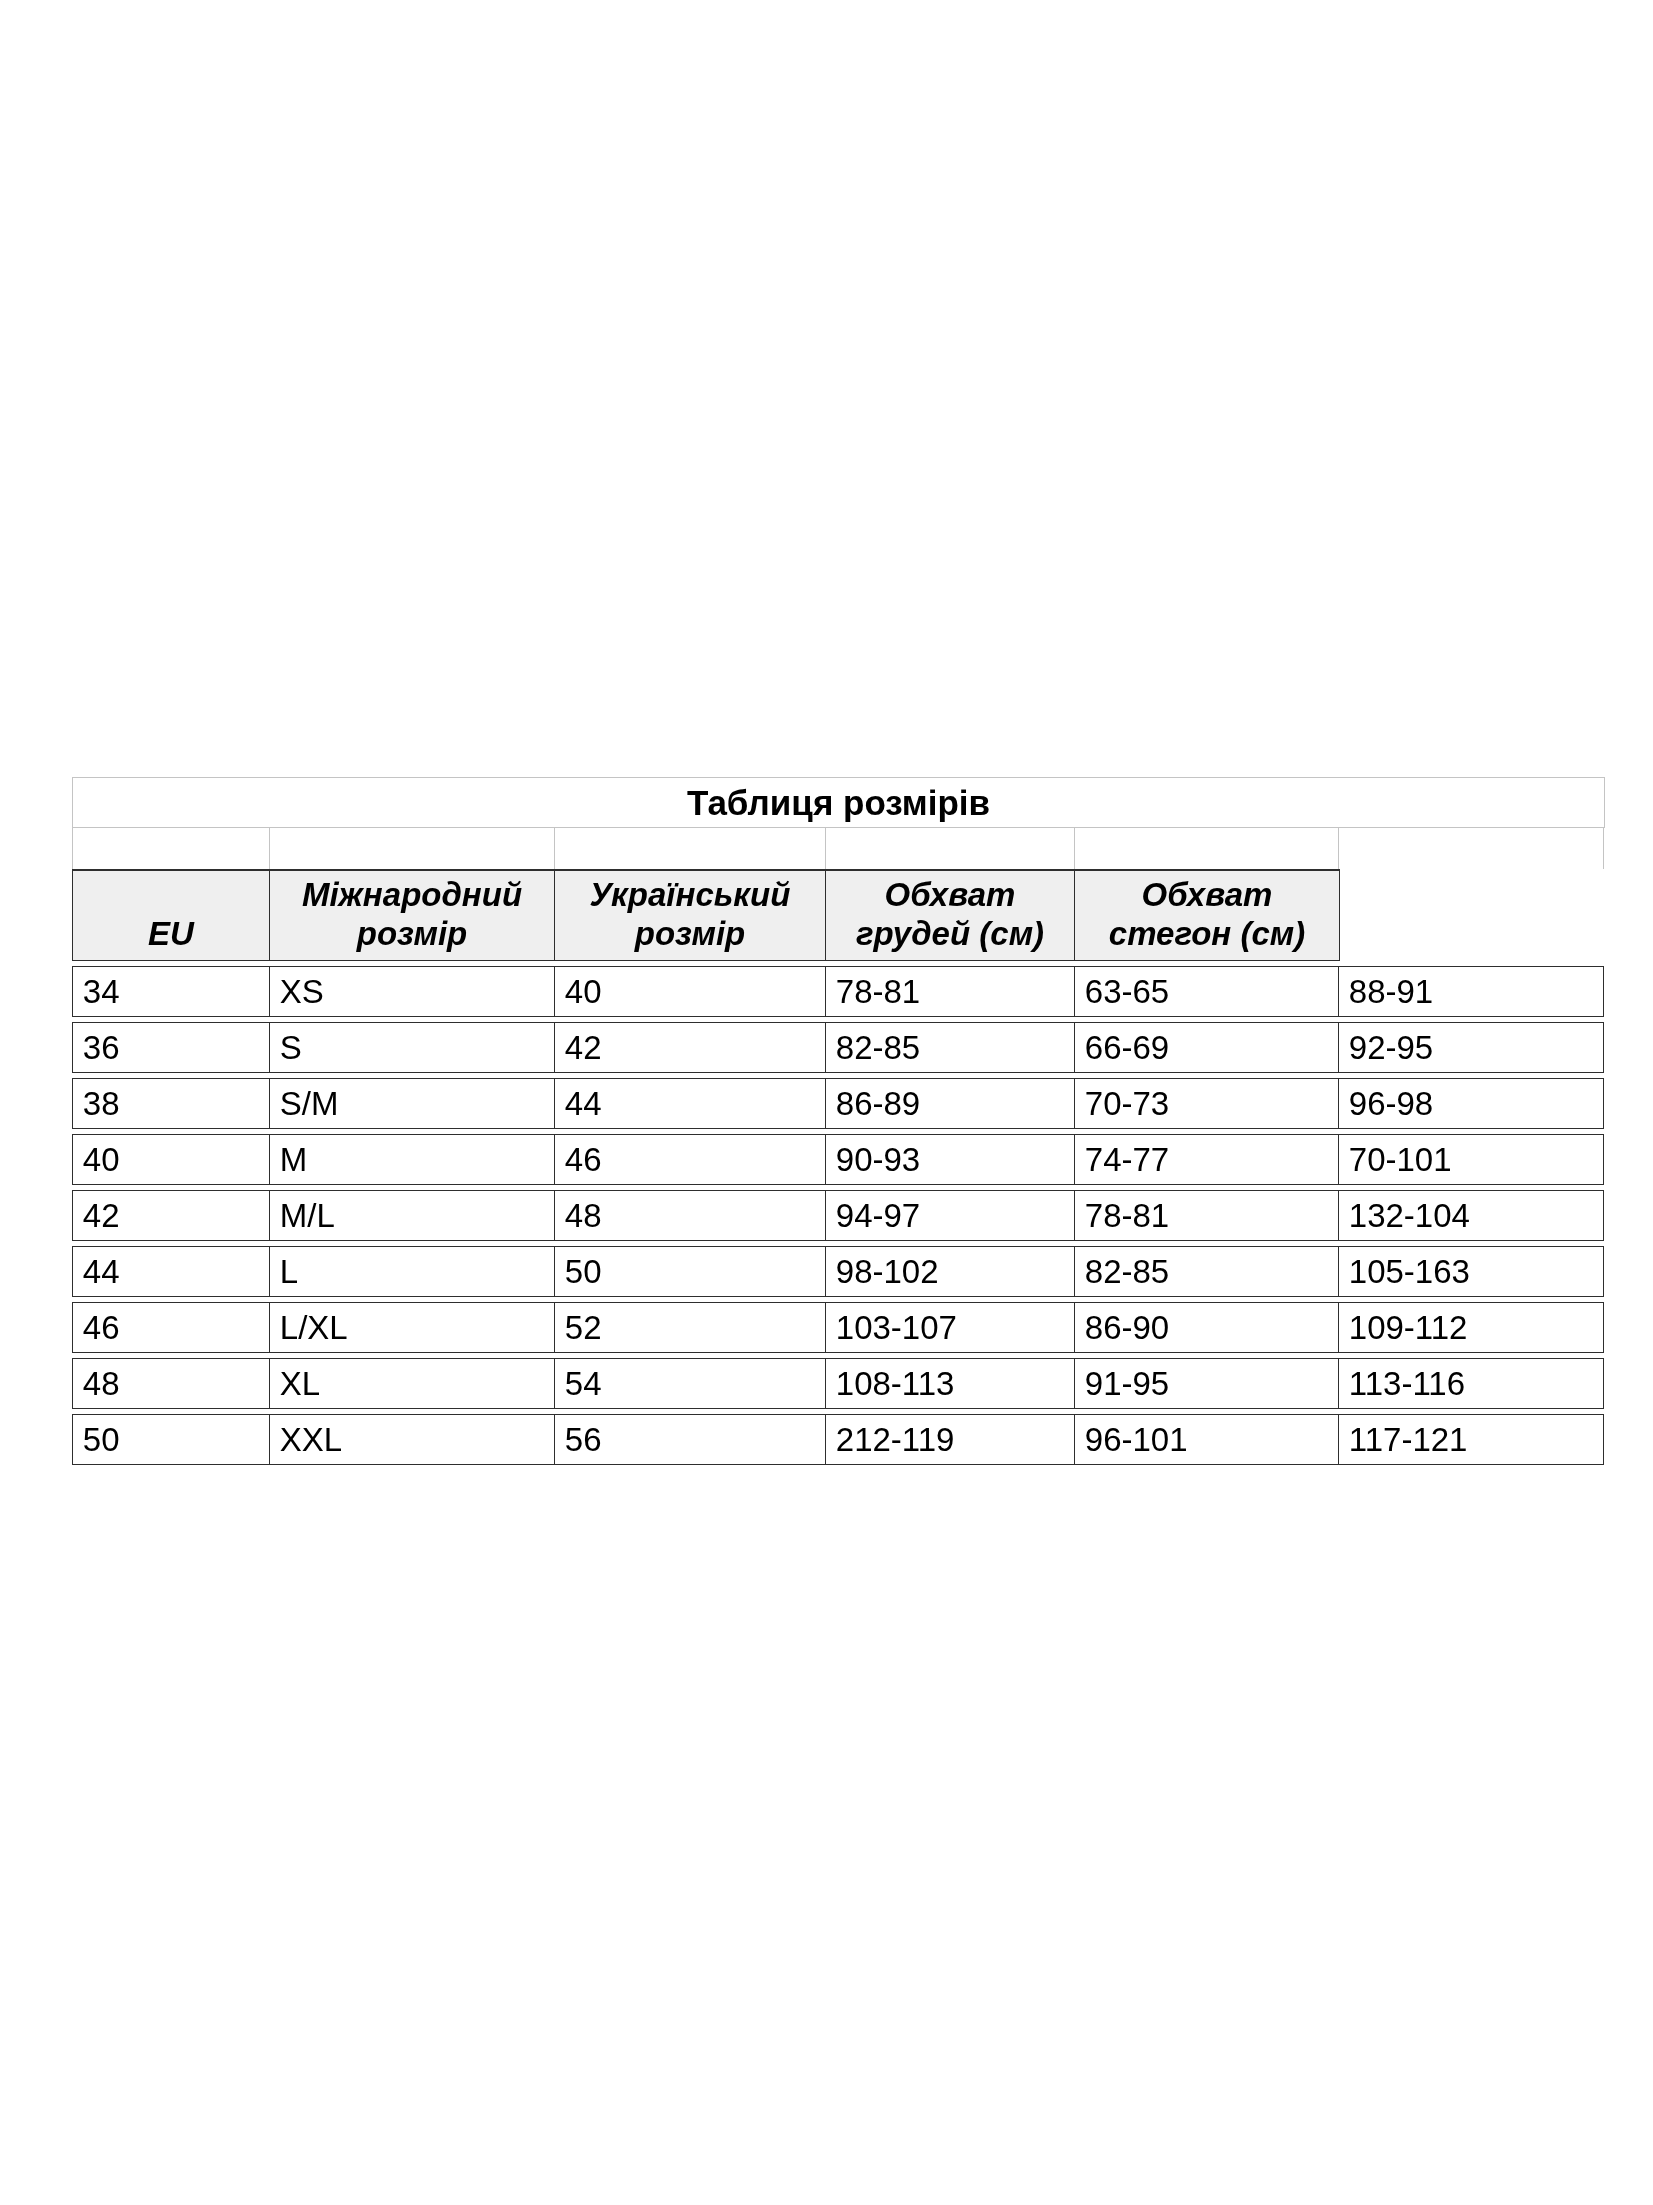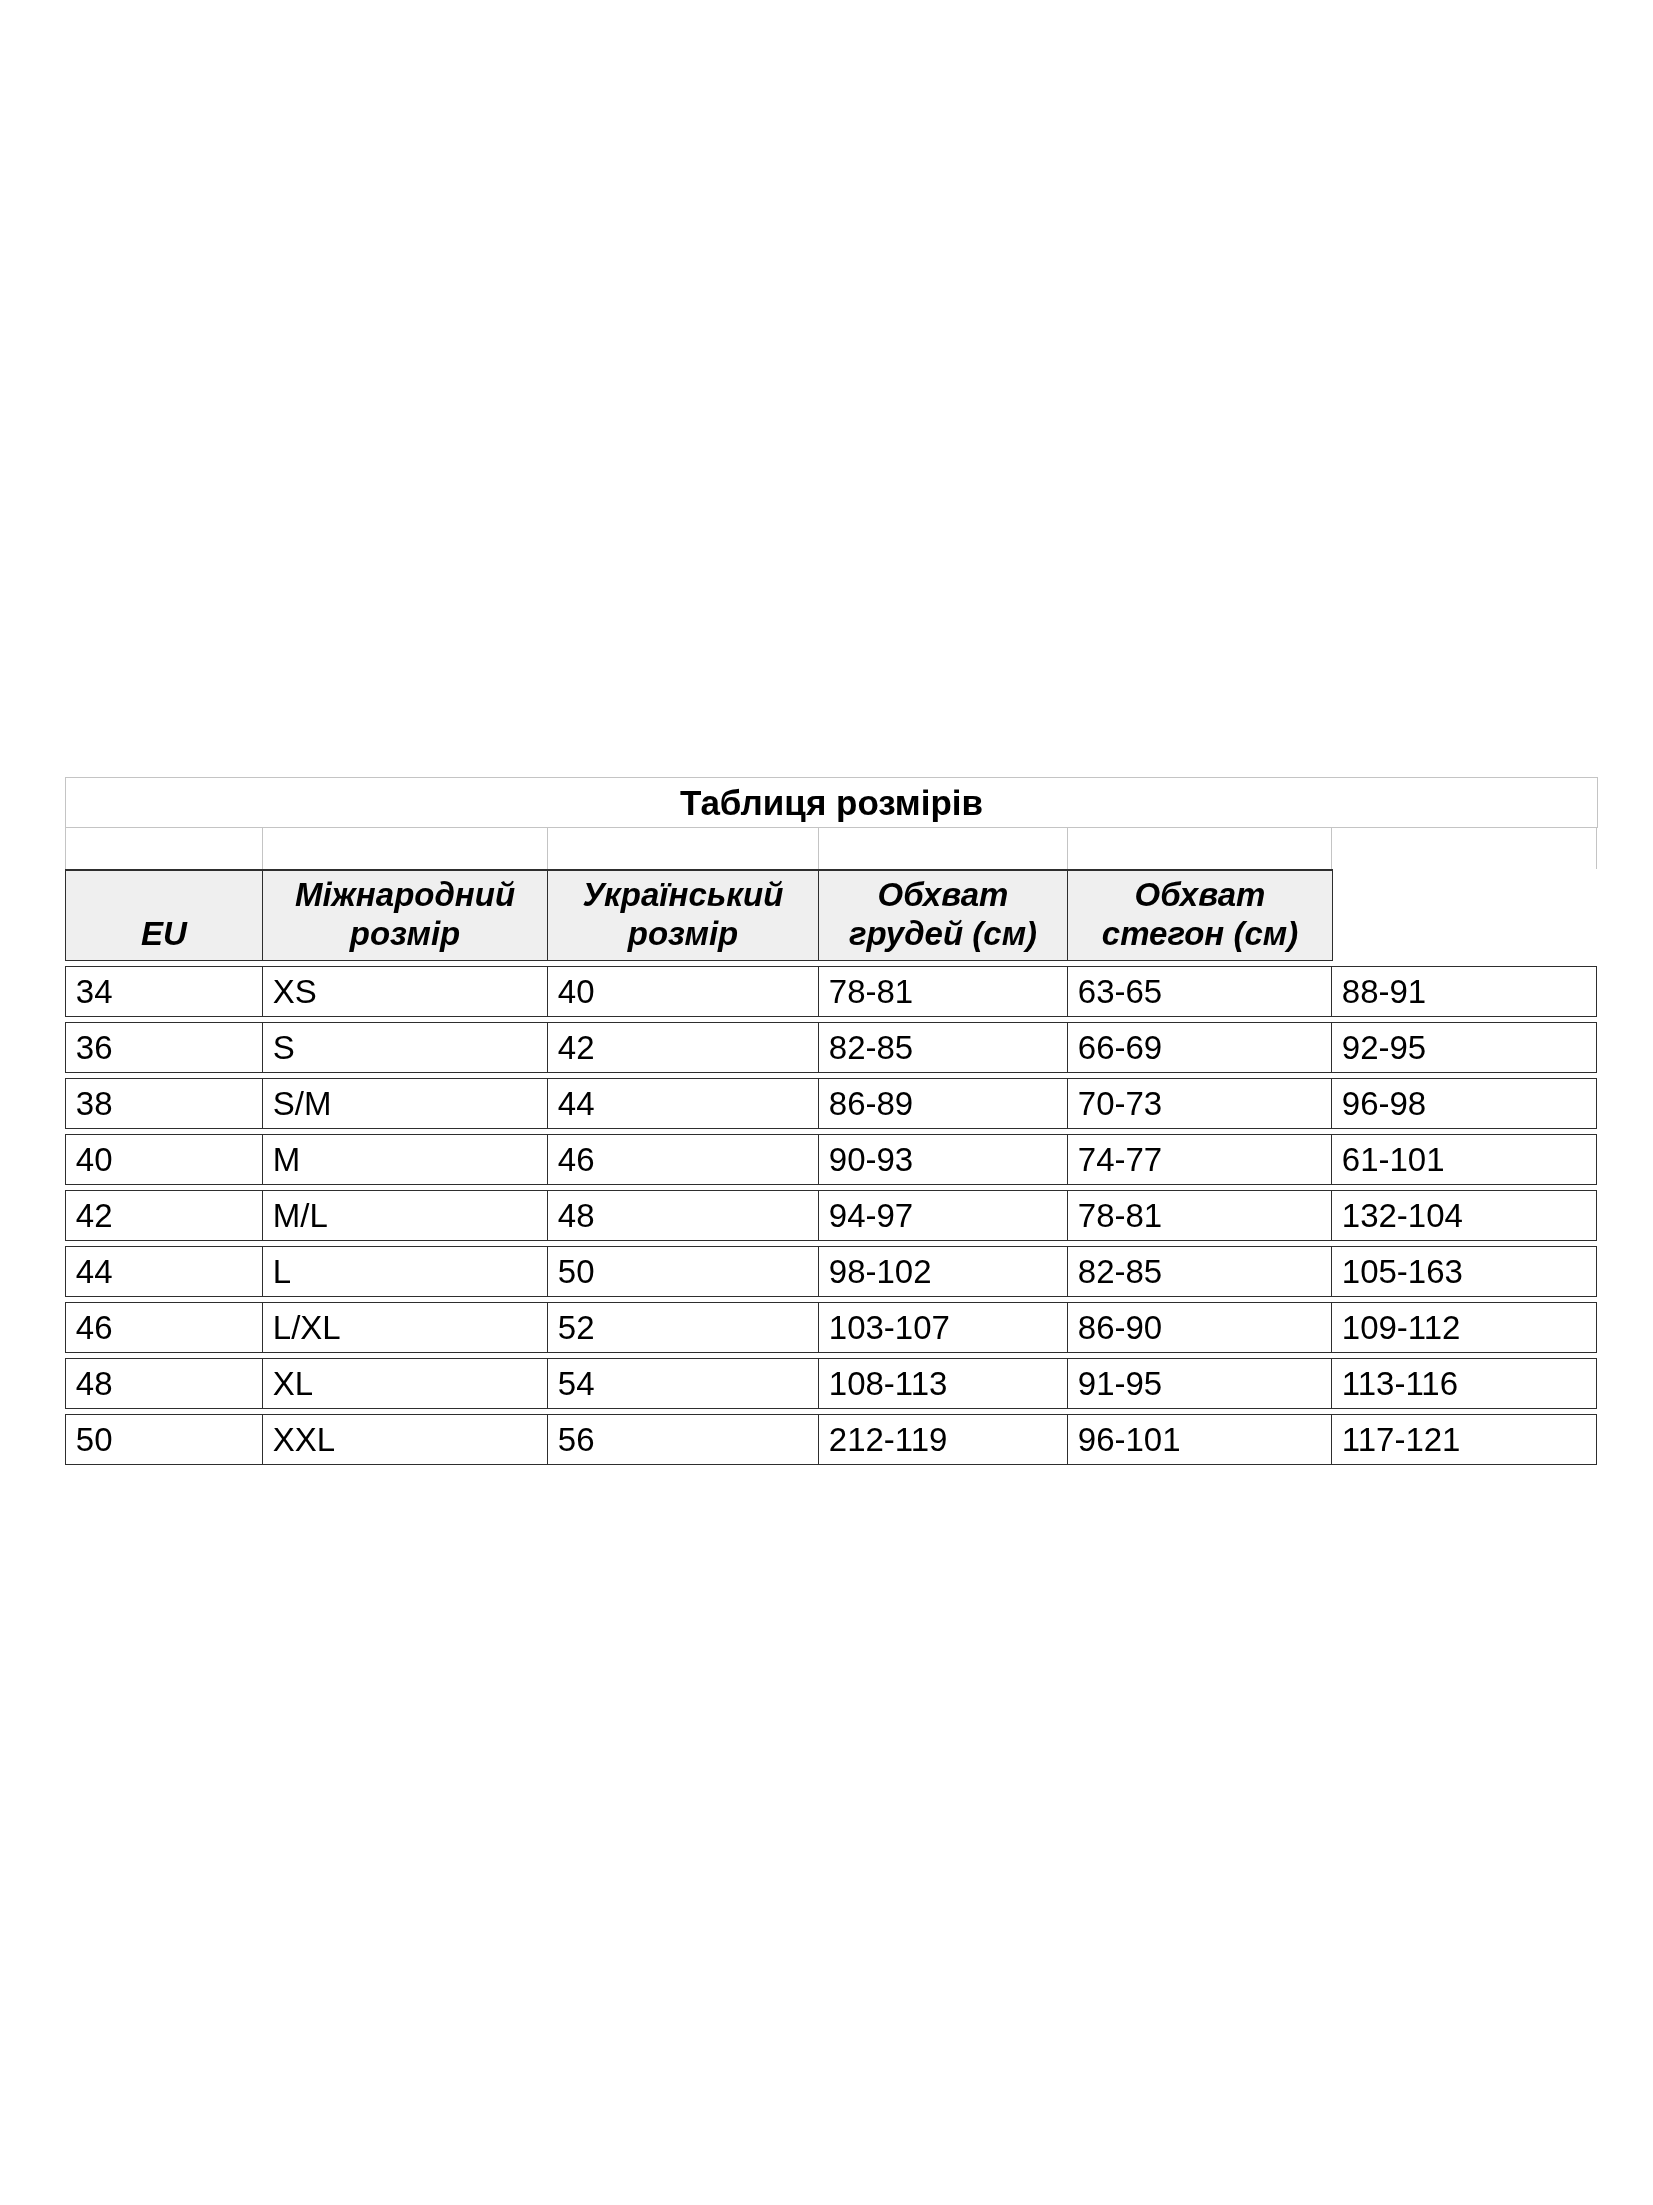--- a/index.html
+++ b/index.html
@@ -15,21 +15,21 @@
     position: relative;
     width: 1654px;
     height: 2205px;
     background: var(--page-bg);
     font-family: "Liberation Sans", "DejaVu Sans", sans-serif;
     color: var(--text);
     overflow: hidden;
   }
   .size-table {
     position: absolute;
-    left: 65px;
+    left: 72px;
     top: 777px;
     width: 1533px;
   }
   .trow { display: flex; }
 
   
   .k0 { width: 198px; }
   .k1 { width: 285px; }
   .k2 { width: 271px; }
   .k3 { width: 249px; }
@@ -146,21 +146,21 @@
       <div class="c k4">70-73</div>
       <div class="c k5">96-98</div>
     </div>
 
     <div class="trow data-row">
       <div class="c k0">40</div>
       <div class="c k1">M</div>
       <div class="c k2">46</div>
       <div class="c k3">90-93</div>
       <div class="c k4">74-77</div>
-      <div class="c k5">61-101</div>
+      <div class="c k5">70-101</div>
     </div>
 
     <div class="trow data-row">
       <div class="c k0">42</div>
       <div class="c k1">M/L</div>
       <div class="c k2">48</div>
       <div class="c k3">94-97</div>
       <div class="c k4">78-81</div>
       <div class="c k5">132-104</div>
     </div>

